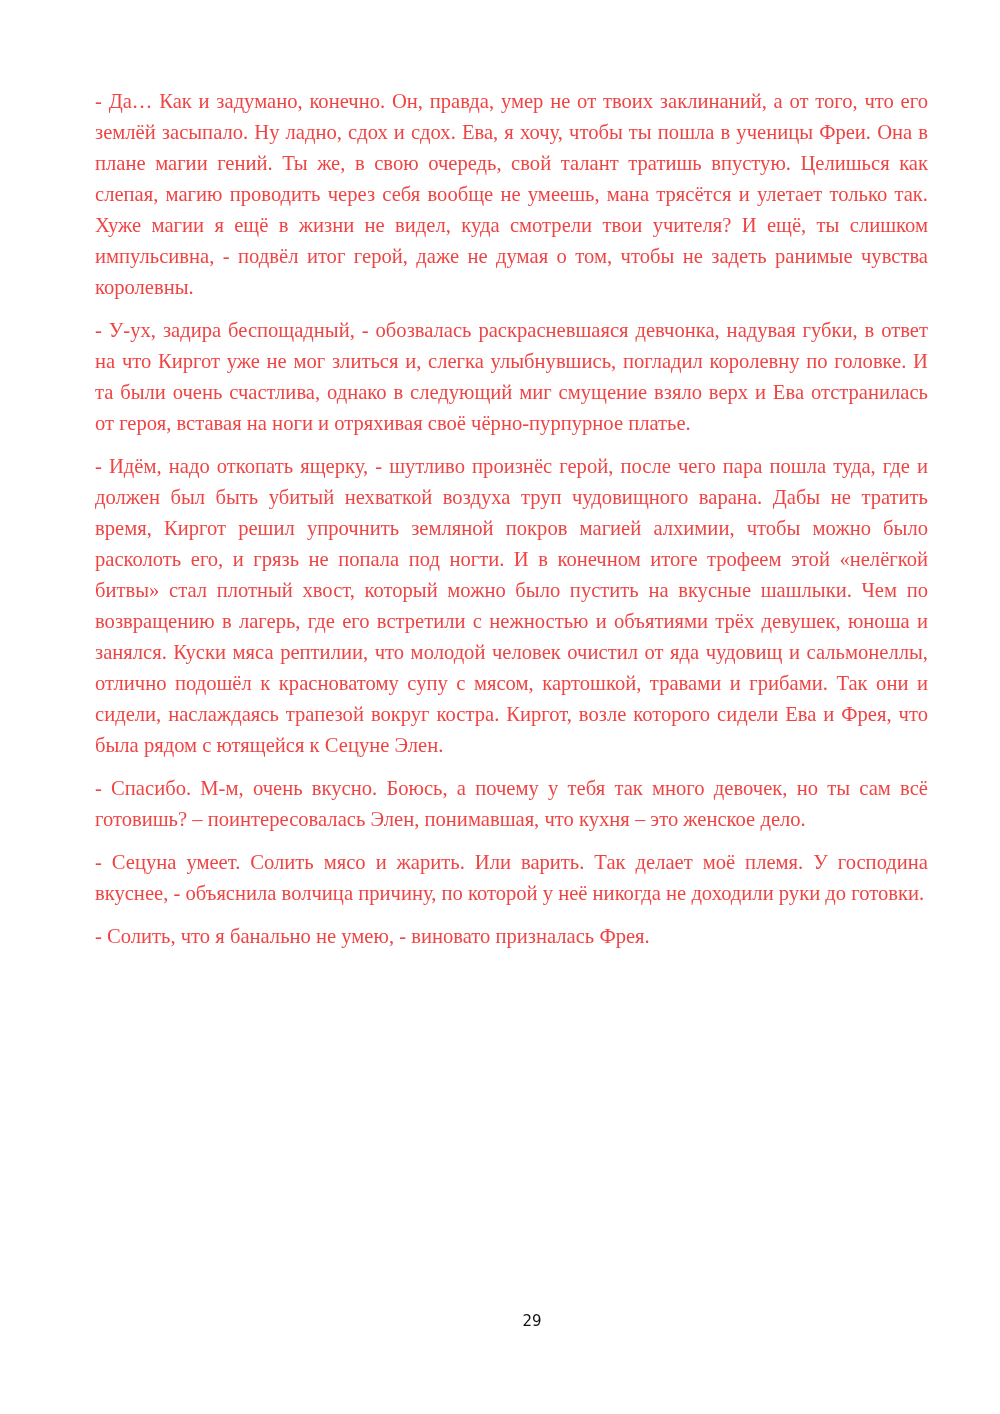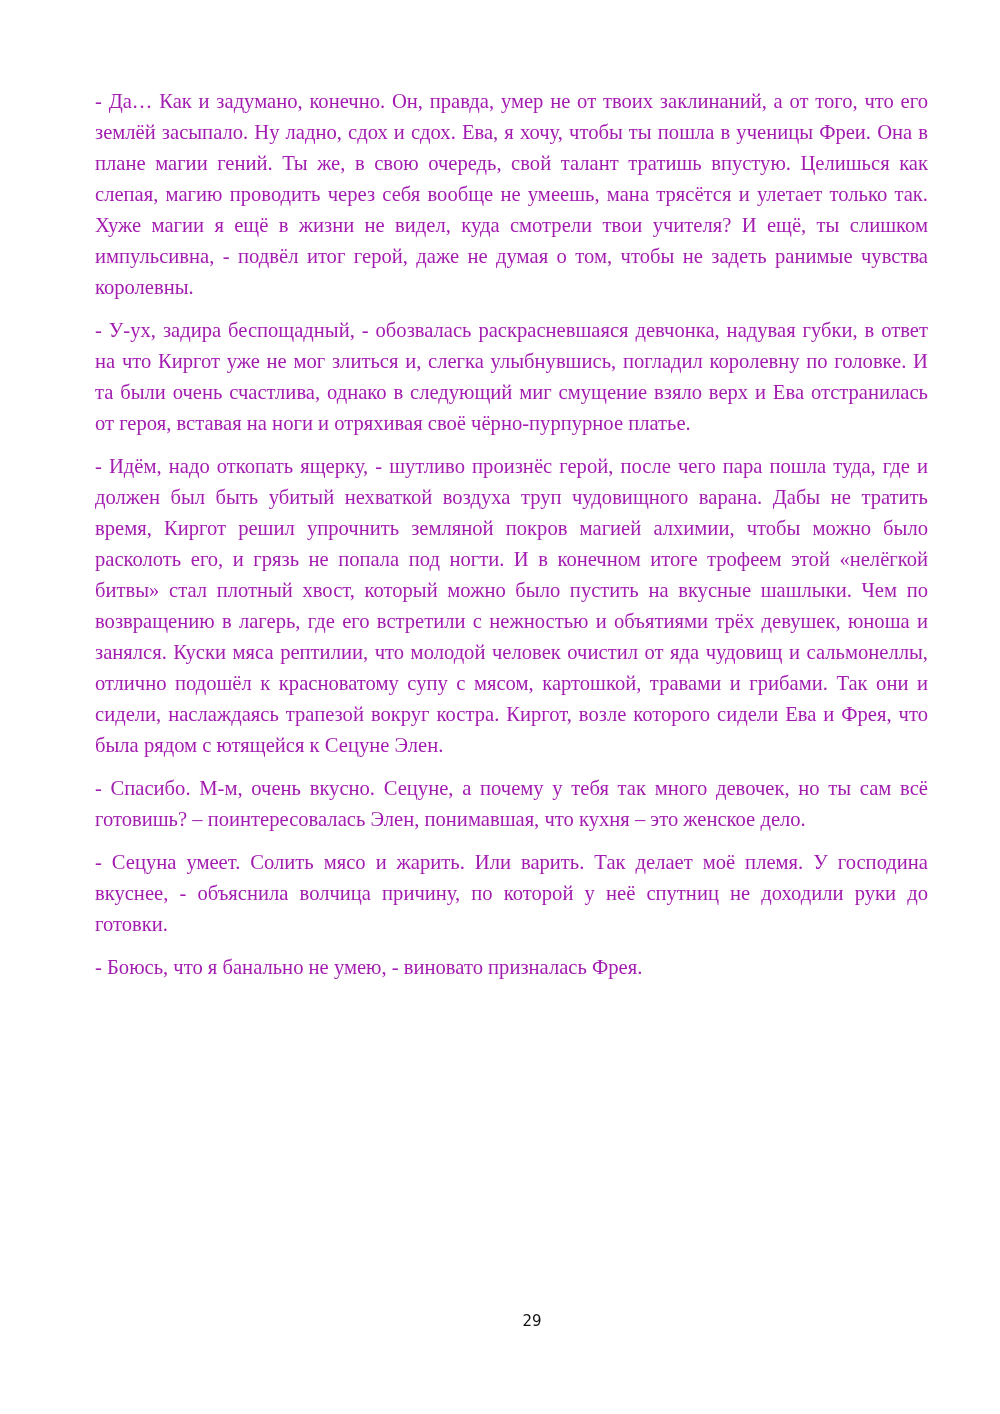--- a/index.html
+++ b/index.html
@@ -16,21 +16,21 @@
     .page {
       position: absolute;
       left: 95px;
       top: 86px;
       width: 833px;
     }
     .para {
       font-family: "Liberation Serif", "DejaVu Serif", serif;
       font-size: 20.6px;
       line-height: 31px;
-      color: #a21caf;
+      color: #ef4444;
       text-align: justify;
       margin: 0 0 12px 0;
       hyphens: none;
     }
     .para.last-line-left {
       text-align-last: left;
     }
     .page-number {
       position: absolute;
       top: 1312px;
@@ -42,18 +42,18 @@
       color: #111111;
     }
   </style>
 </head>
 <body>
 
 <div class="page">
   <p class="para last-line-left">- Да… Как и задумано, конечно. Он, правда, умер не от твоих заклинаний, а от того, что его землёй засыпало. Ну ладно, сдох и сдох. Ева, я хочу, чтобы ты пошла в ученицы Фреи. Она в плане магии гений. Ты же, в свою очередь, свой талант тратишь впустую. Целишься как слепая, магию проводить через себя вообще не умеешь, мана трясётся и улетает только так. Хуже магии я ещё в жизни не видел, куда смотрели твои учителя? И ещё, ты слишком импульсивна, - подвёл итог герой, даже не думая о том, чтобы не задеть ранимые чувства королевны.</p>
   <p class="para last-line-left">- У-ух, задира беспощадный, - обозвалась раскрасневшаяся девчонка, надувая губки, в ответ на что Киргот уже не мог злиться и, слегка улыбнувшись, погладил королевну по головке. И та были очень счастлива, однако в следующий миг смущение взяло верх и Ева отстранилась от героя, вставая на ноги и отряхивая своё чёрно-пурпурное платье.</p>
   <p class="para last-line-left">- Идём, надо откопать ящерку, - шутливо произнёс герой, после чего пара пошла туда, где и должен был быть убитый нехваткой воздуха труп чудовищного варана. Дабы не тратить время, Киргот решил упрочнить земляной покров магией алхимии, чтобы можно было расколоть его, и грязь не попала под ногти. И в конечном итоге трофеем этой «нелёгкой битвы» стал плотный хвост, который можно было пустить на вкусные шашлыки. Чем по возвращению в лагерь, где его встретили с нежностью и объятиями трёх девушек, юноша и занялся. Куски мяса рептилии, что молодой человек очистил от яда чудовищ и сальмонеллы, отлично подошёл к красноватому супу с мясом, картошкой, травами и грибами. Так они и сидели, наслаждаясь трапезой вокруг костра. Киргот, возле которого сидели Ева и Фрея, что была рядом с ютящейся к Сецуне Элен.</p>
-  <p class="para last-line-left">- Спасибо. М-м, очень вкусно. Сецуне, а почему у тебя так много девочек, но ты сам всё готовишь? – поинтересовалась Элен, понимавшая, что кухня – это женское дело.</p>
-  <p class="para last-line-left">- Сецуна умеет. Солить мясо и жарить. Или варить. Так делает моё племя. У господина вкуснее, - объяснила волчица причину, по которой у неё спутниц не доходили руки до готовки.</p>
-  <p class="para last-line-left">- Боюсь, что я банально не умею, - виновато призналась Фрея.</p>
+  <p class="para last-line-left">- Спасибо. М-м, очень вкусно. Боюсь, а почему у тебя так много девочек, но ты сам всё готовишь? – поинтересовалась Элен, понимавшая, что кухня – это женское дело.</p>
+  <p class="para last-line-left">- Сецуна умеет. Солить мясо и жарить. Или варить. Так делает моё племя. У господина вкуснее, - объяснила волчица причину, по которой у неё никогда не доходили руки до готовки.</p>
+  <p class="para last-line-left">- Солить, что я банально не умею, - виновато призналась Фрея.</p>
 </div>
 
 <div class="page-number">29</div>
 
 </body></html>

